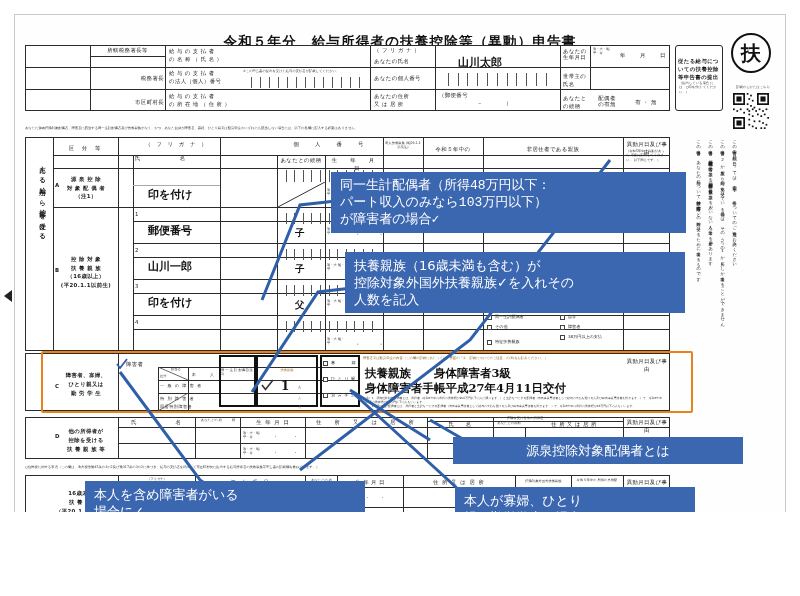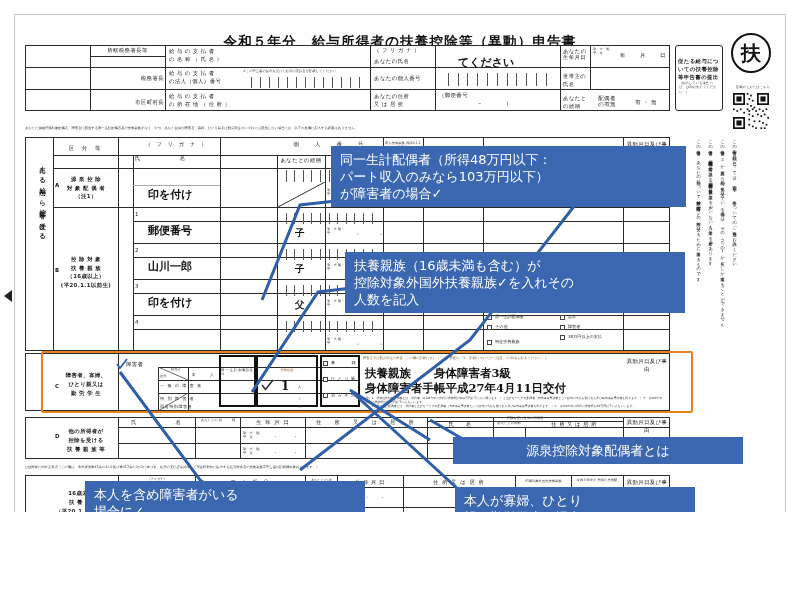--- a/index.html
+++ b/index.html
@@ -157,21 +157,21 @@
         <i style="width:9px"></i>
         <i style="width:9px"></i>
         <i style="width:9px"></i>
         <i style="width:9px"></i>
         <i style="width:9px"></i>
         <i style="width:9px"></i>
     </div>
 
     <div class="lbl" style="left:359px; top:32px; width:58px;">（ フ リ ガ ナ ）</div>
     <div class="lbl" style="left:359px; top:43px; width:58px;">あなたの氏名</div>
-    <div class="hand" style="position:absolute; left:443px; top:40px;">てください</div>
+    <div class="hand" style="position:absolute; left:443px; top:40px;">山川太郎</div>
 
     <div class="lbl" style="left:359px; top:60px; width:58px;">あなたの個人番号</div>
     <div class="numgrid" style="left:424px; top:58px; width:118px; height:13px;">
       <i style="width:9.8px"></i>
         <i style="width:9.8px"></i>
         <i style="width:9.8px"></i>
         <i style="width:9.8px"></i>
         <i style="width:9.8px"></i>
         <i style="width:9.8px"></i>
         <i style="width:9.8px"></i>
@@ -639,21 +639,21 @@
       <path d="M120 372 L200 480 L218 492"></path>
 
       <path d="M430 440 L350 390"></path>
       <path d="M468 442 L430 420"></path>
 
       <path d="M610 160 L470 340 L300 470"></path>
       <path d="M352 392 L470 500 L520 520"></path>
     </g>
   </svg>
 
-  <div class="callout" style="left:331px; top:146px; width:355px;">同一生計配偶者（所得48万円以下：
+  <div class="callout" style="left:331px; top:172px; width:355px;font-family:Liberation Mono, monospace;">同一生計配偶者（所得48万円以下：
 パート収入のみなら103万円以下）
 が障害者の場合✓</div>
 
   <div class="callout" style="left:345px; top:252px; width:340px;">扶養親族（16歳未満も含む）が
 控除対象外国外扶養親族✓を入れその
 人数を記入</div>
 
   <div class="callout" style="left:453px; top:437px; width:290px; text-align:center;">源泉控除対象配偶者とは</div>
 
   <div class="callout" style="left:455px; top:487px; width:240px;">本人が寡婦、ひとり

